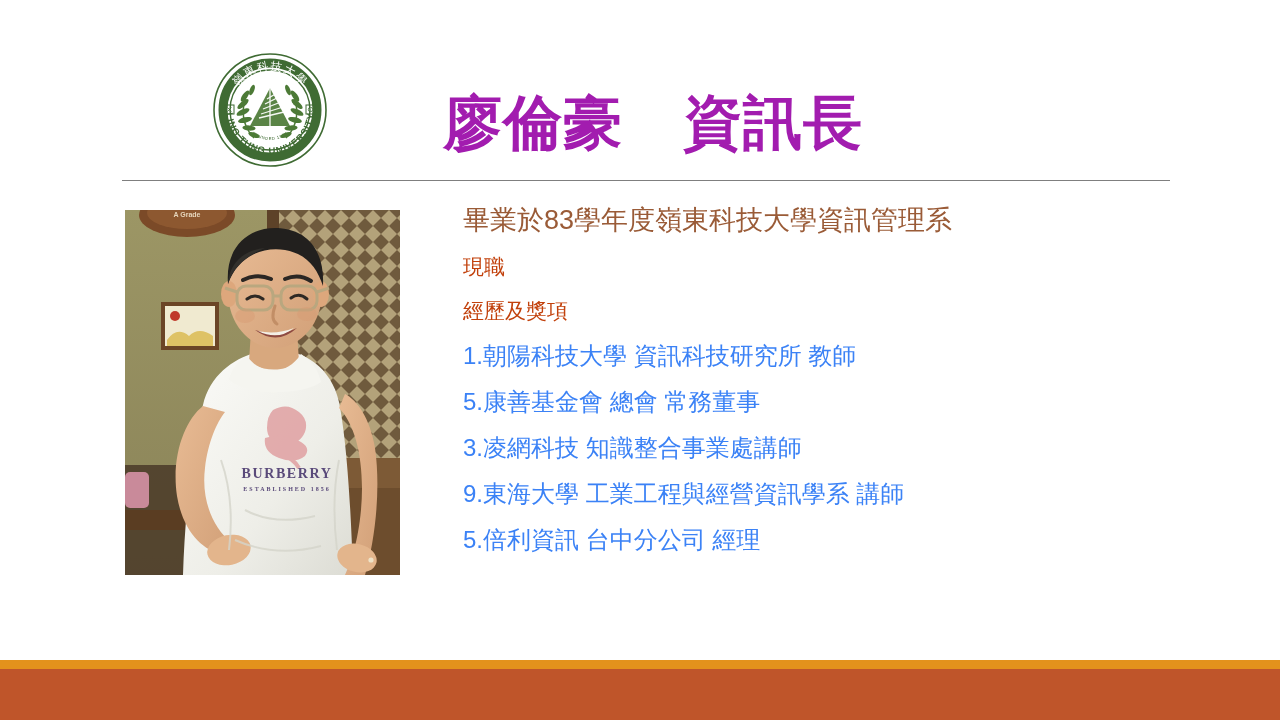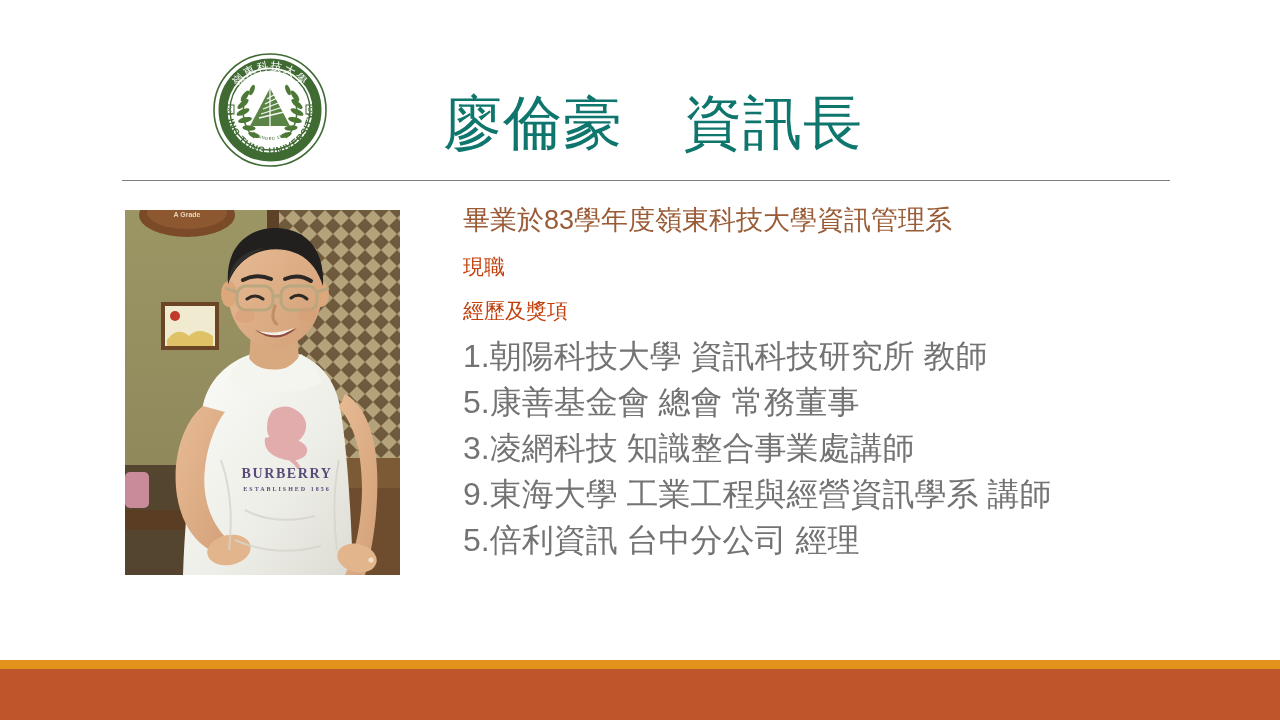--- a/index.html
+++ b/index.html
@@ -38,22 +38,22 @@
     height: 116px;
   }
   .logo-svg { display: block; width: 116px; height: 116px; }
 
   .page-title {
     position: absolute;
     left: 443px;
     top: 86px;
     font-size: 59px;
     line-height: 74px;
-    color: #0f766e;
-    font-weight: 400;
+    color: #a21caf;
+    font-weight: 700;
     letter-spacing: 1px;
     white-space: pre;
   }
 
   .divider {
     position: absolute;
     left: 122px;
     top: 180px;
     width: 1048px;
     height: 1px;
@@ -90,23 +90,23 @@
     font-size: 27px;
     line-height: 49px;
     color: #9a5b37;
   }
   .line-label {
     font-size: 21px;
     line-height: 44px;
     color: #c2410c;
   }
   .line-item {
-    font-size: 32px;
+    font-size: 24px;
     line-height: 46px;
-    color: #737373;
+    color: #3b82f6;
   }
 
   
   .band-amber {
     position: absolute;
     left: 0;
     top: 660px;
     width: 1280px;
     height: 9px;
     background: #e3921c;

